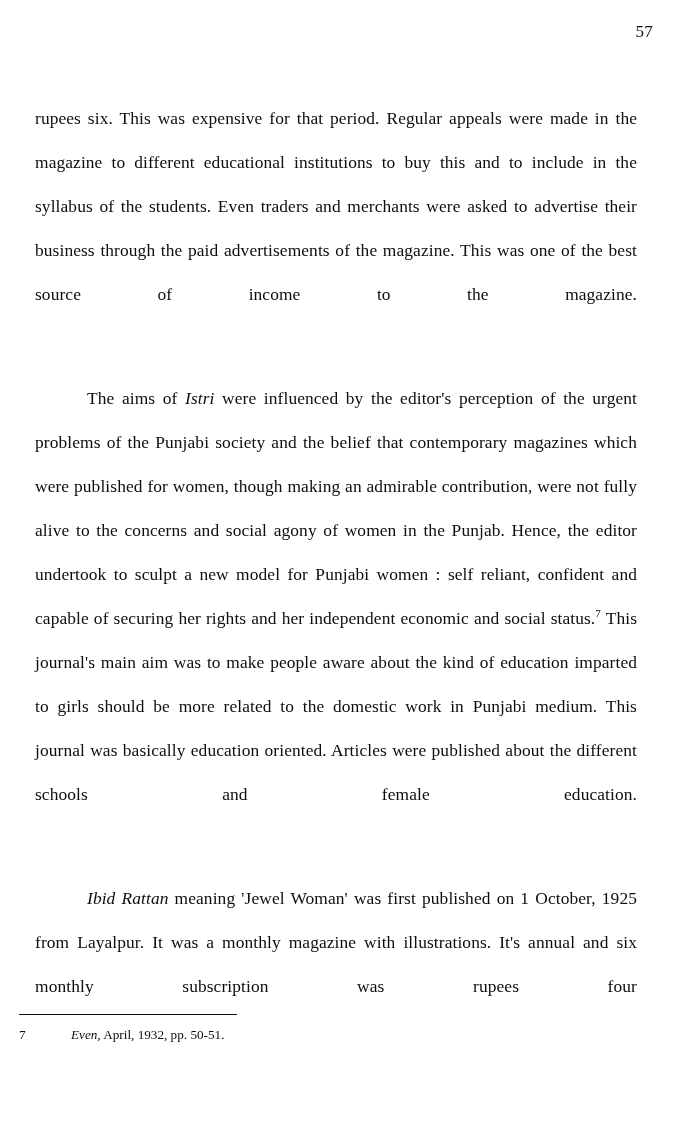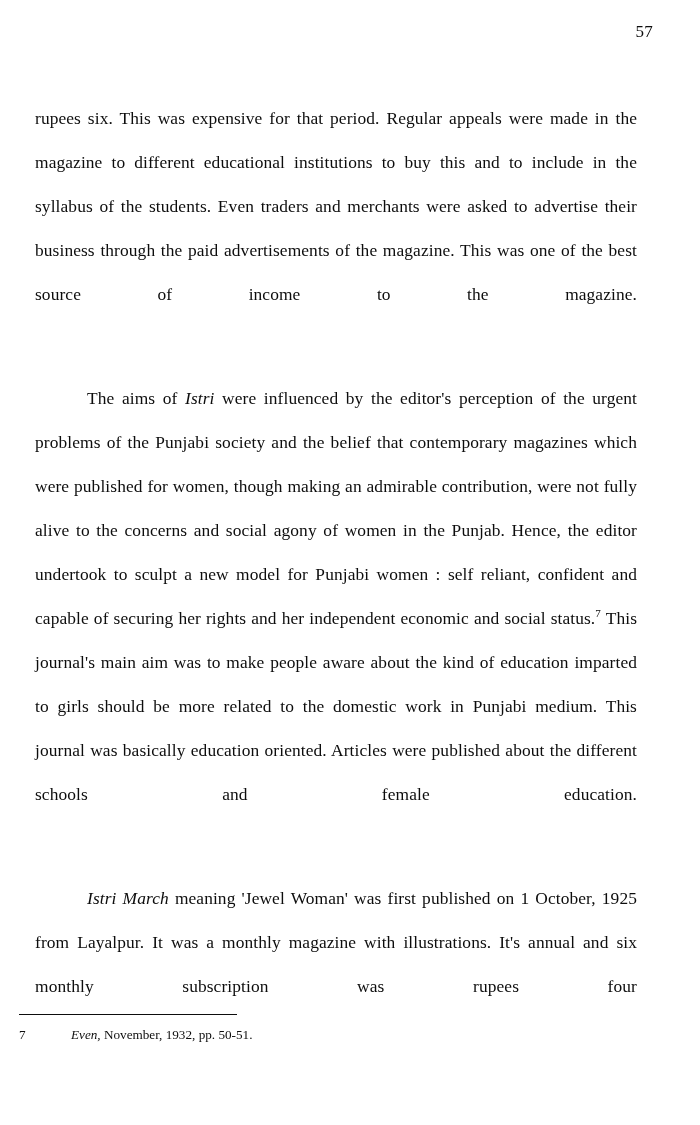--- a/index.html
+++ b/index.html
@@ -95,22 +95,22 @@
 <div id="page">
 
   <div id="page-number">57</div>
 
   <div id="body-column">
 
     <p class="para"><span>rupees six. This was expensive for that period. Regular appeals were made in the magazine to different educational institutions to buy this and to include in the syllabus of the students. Even traders and merchants were asked to advertise their business through the paid advertisements of the magazine. This was one of the best source of income to the magazine.</span></p>
 
     <p class="para indented"><span>The aims of </span><em class="ital">Istri</em><span> were influenced by the editor's perception of the urgent problems of the Punjabi society and the belief that contemporary magazines which were published for women, though making an admirable contribution, were not fully alive to the concerns and social agony of women in the Punjab. Hence, the editor undertook to sculpt a new model for Punjabi women : self reliant, confident and capable of securing her rights and her independent economic and social status.</span><sup class="fn-ref">7</sup><span> This journal's main aim was to make people aware about the kind of education imparted to girls should be more related to the domestic work in Punjabi medium. This journal was basically education oriented. Articles were published about the different schools and female education.</span></p>
 
-    <p class="para indented"><em class="ital">Istri March</em><span> meaning 'Jewel Woman' was first published on 1 October, 1925 from Layalpur. It was a monthly magazine with illustrations. It's annual and six monthly subscription was rupees four</span></p>
+    <p class="para indented"><em class="ital">Ibid Rattan</em><span> meaning 'Jewel Woman' was first published on 1 October, 1925 from Layalpur. It was a monthly magazine with illustrations. It's annual and six monthly subscription was rupees four</span></p>
 
   </div>
 
   <div id="footnote-area">
     <hr id="footnote-rule">
-    <div class="footnote-line"><span class="footnote-marker">7</span><em class="ital">Even,</em><span> November, 1932, pp. 50-51.</span></div>
+    <div class="footnote-line"><span class="footnote-marker">7</span><em class="ital">Even,</em><span> April, 1932, pp. 50-51.</span></div>
   </div>
 
 </div>
 
 </body></html>

